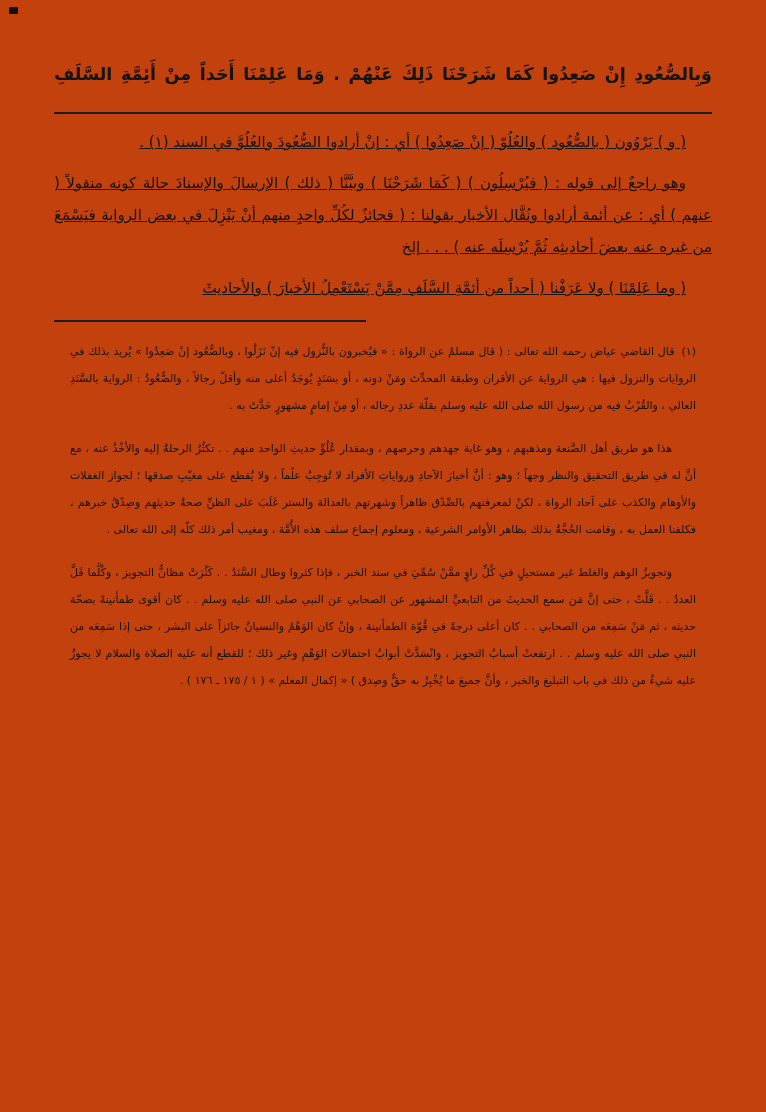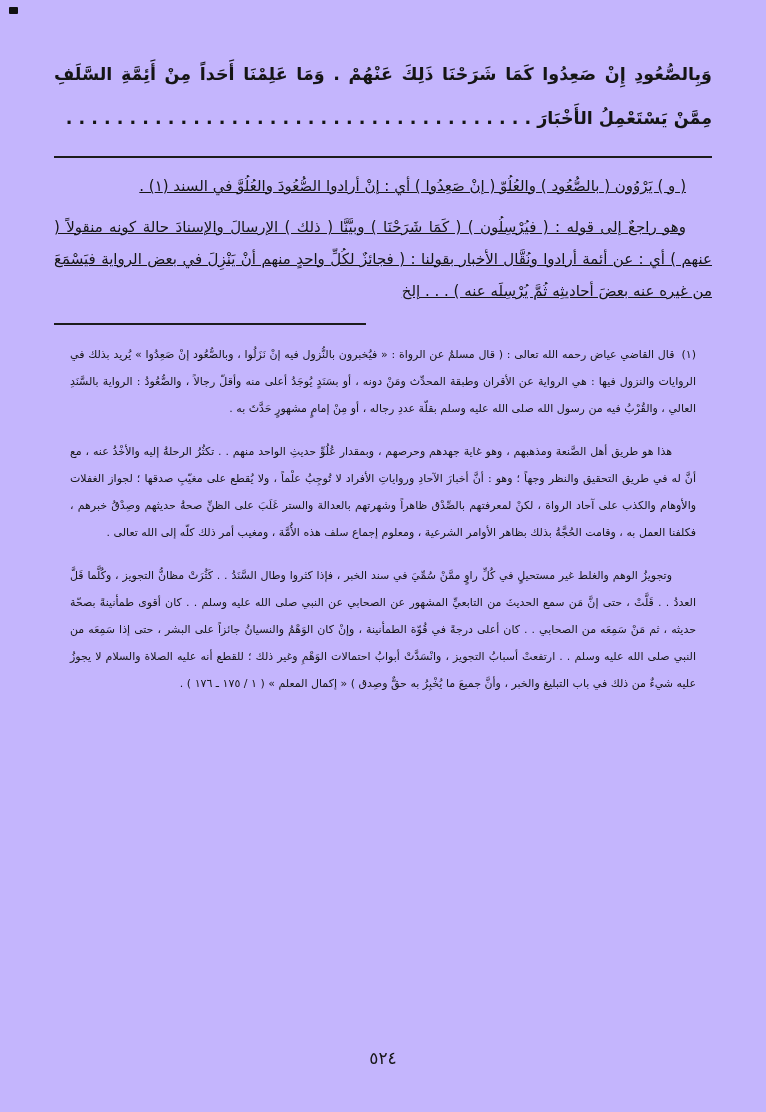--- a/index.html
+++ b/index.html
@@ -1,21 +1,21 @@
 <!DOCTYPE html>
 <html lang="ar" dir="rtl"><head>
 <meta charset="utf-8">
 <style>
   html,body { margin:0; padding:0; background:#e8e8e4; }
   .page {
     position: relative;
     width: 766px;
     height: 1112px;
     margin: 0 auto;
-    background: #c4b5fd;
+    background: #c2410c;
     color: #151515;
     font-family: "DejaVu Sans", sans-serif;
     direction: rtl;
     box-sizing: border-box;
     padding: 52px 54px 0 54px;
     overflow: hidden;
   }
   .scan-speck {
     position:absolute; top:7px; left:9px; width:9px; height:7px;
     background:#111; border-radius:1px;
@@ -73,33 +73,32 @@
 </style>
 </head>
 <body>
 
 <div class="page">
 
   <span class="scan-speck"></span>
 
   <section class="matn">
     <p class="full-line">وَبِالصُّعُودِ إِنْ صَعِدُوا كَمَا شَرَحْنَا ذَلِكَ عَنْهُمْ . وَمَا عَلِمْنَا أَحَداً مِنْ أَئِمَّةِ السَّلَفِ</p>
-    <p class="dots-line">مِمَّنْ يَسْتَعْمِلُ الأَخْبَارَ . . . . . . . . . . . . . . . . . . . . . . . . . . . . . . . . . . . . .</p>
   </section>
 
   <hr class="main-divider">
 
   <section class="commentary">
     <p>( و ) يَرْوُون ( بالصُّعُود ) والعُلُوّ ( إنْ صَعِدُوا ) أي : إنْ أرادوا الصُّعُودَ والعُلُوَّ في السند (١) .</p>
     <p>وهو راجعٌ إلى قوله : ( فيُرْسِلُون ) ( كَمَا شَرَحْنَا ) وبيَّنَّا ( ذلك ) الإرسالَ والإسنادَ حالة كونه منقولاً ( عنهم ) أي : عن أئمة أرادوا ونُقَّال الأخبار بقولنا : ( فجائزٌ لكُلِّ واحدٍ منهم أنْ يَنْزِلَ في بعض الرواية فيَسْمَعَ من غيره عنه بعضَ أحاديثِه ثُمَّ يُرْسِلَه عنه ) . . . إلخ</p>
+    <p>( وما عَلِمْنَا ) ولا عَرَفْنا ( أحداً من أئمَّةِ السَّلَفِ مِمَّنْ يَسْتَعْمِلُ الأخبارَ ) والأحاديثَ</p>
   </section>
 
   <div class="footnote-rule"></div>
 
   <section class="footnote">
     <p><span class="fn-marker">(١)</span><span>قال القاضي عياض رحمه الله تعالى : ( قال مسلمٌ عن الرواة : « فيُخبرون بالنُّزول فيه إنْ نَزَلُوا ، وبالصُّعُود إنْ صَعِدُوا » يُريد بذلك في الروايات والنزول فيها : هي الرواية عن الأقران وطبقة المحدِّث ومَنْ دونه ، أو بسَنَدٍ يُوجَدُ أعلى منه وأقلّ رجالاً ، والصُّعُودُ : الرواية بالسَّنَدِ العالي ، والقُرْبُ فيه من رسول الله صلى الله عليه وسلم بقلّة عددِ رجاله ، أو مِنْ إمامٍ مشهورٍ حَدَّثَ به .</span></p>
     <p class="fn-cont">هذا هو طريق أهل الصَّنعة ومذهبهم ، وهو غاية جهدهم وحرصهم ، وبمقدار عُلُوِّ حديثِ الواحد منهم . . تكثُرُ الرحلةُ إليه والأخْذُ عنه ، مع أنَّ له في طريق التحقيق والنظر وجهاً ؛ وهو : أنَّ أخبارَ الآحادِ ورواياتِ الأفراد لا تُوجِبُ علْماً ، ولا يُقطع على مغيّبِ صدقها ؛ لجواز الغفلات والأوهام والكذب على آحاد الرواة ، لكنْ لمعرفتهم بالصِّدْق ظاهراً وشهرتهم بالعدالة والستر غَلَبَ على الظنِّ صحةُ حديثهم وصِدْقُ خبرهم ، فكلفنا العمل به ، وقامت الحُجَّةُ بذلك بظاهر الأوامر الشرعية ، ومعلوم إجماع سلف هذه الأُمَّة ، ومغيب أمر ذلك كلّه إلى الله تعالى .</p>
     <p class="fn-cont">وتجويزُ الوهم والغلط غير مستحيلٍ في كُلِّ راوٍ ممَّنْ سُمِّيَ في سند الخبر ، فإذا كثروا وطال السَّنَدُ . . كَثُرَتْ مظانُّ التجويز ، وكُلَّما قَلَّ العددُ . . قَلَّتْ ، حتى إنَّ مَن سمع الحديثَ من التابعيِّ المشهور عن الصحابي عن النبي صلى الله عليه وسلم . . كان أقوى طمأنينةً بصحّة حديثه ، ثم مَنْ سَمِعَه من الصحابي . . كان أعلى درجةً في قُوّة الطمأنينة ، وإنْ كان الوَهْمُ والنسيانُ جائزاً على البشر ، حتى إذا سَمِعَه من النبي صلى الله عليه وسلم . . ارتفعتْ أسبابُ التجويز ، وانْسَدَّتْ أبوابُ احتمالات الوَهْمِ وغير ذلك ؛ للقطع أنه عليه الصلاة والسلام لا يجوزُ عليه شيءٌ من ذلك في باب التبليغ والخبر ، وأنَّ جميعَ ما يُخْبِرُ به حقٌّ وصِدق ) « إكمال المعلم » ( ١ / ١٧٥ ـ ١٧٦ ) .</p>
   </section>
 
-  <div class="page-number">٥٢٤</div>
 
 </div>
 
 </body></html>

